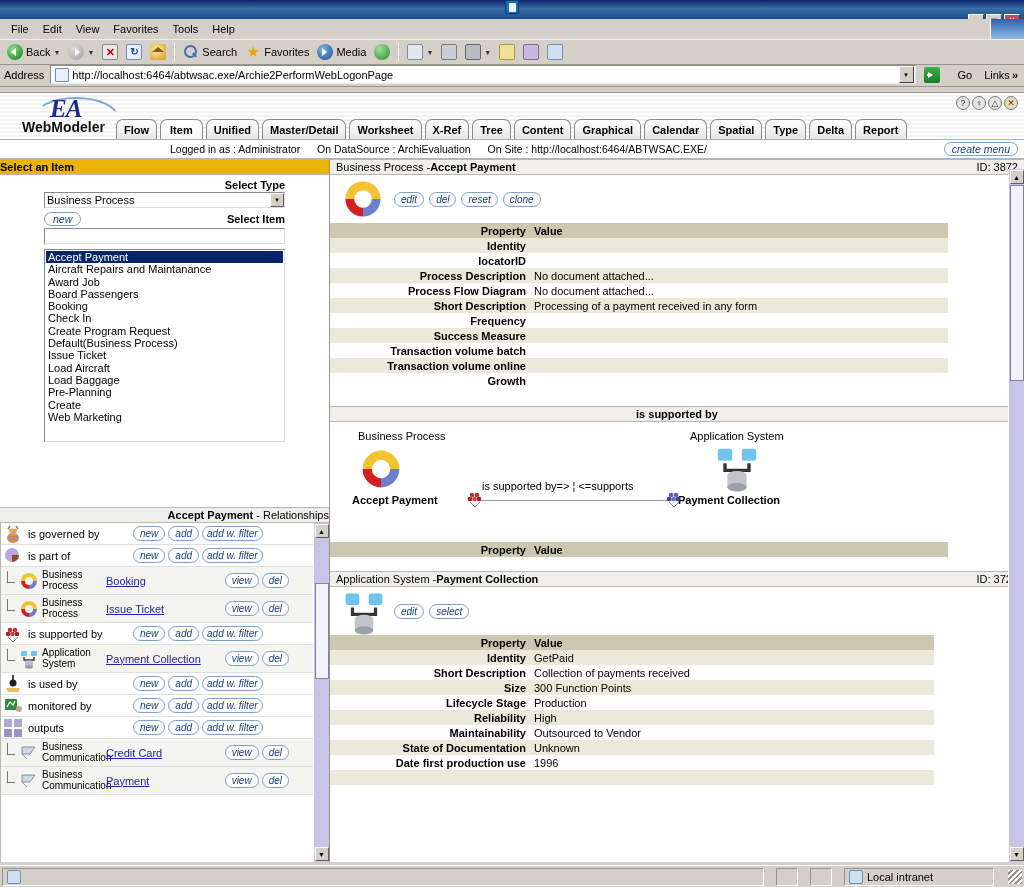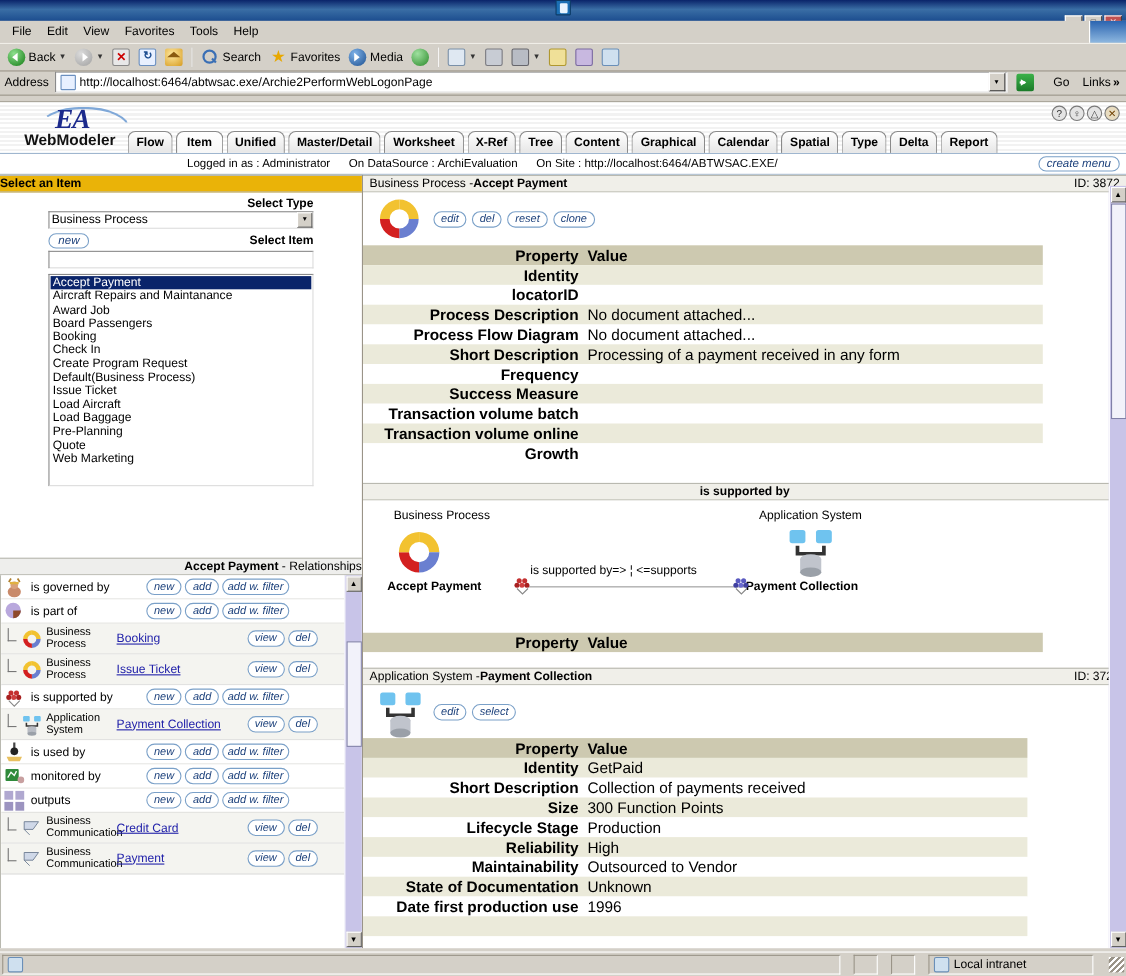--- a/index.html
+++ b/index.html
@@ -313,21 +313,21 @@
   .sec-head .t2 { font-weight:bold; }
   .sec-head .idr { margin-left:auto; font-size:11px; }
   .sec-head.center { justify-content:center; font-weight:bold; }
 
   .toolzone { height:48px; display:flex; align-items:center; padding-left:10px; gap:8px; background:#fff;}
   .bpicon { width:46px; height:44px; position:relative; flex:none; }
   .asicon { width:46px; height:44px; position:relative; flex:none; }
   .toolzone .pills { display:flex; gap:5px; }
 
   table.props { width:100%; border-collapse:collapse; }
-  table.props td { font-size:14px; padding:1px 4px; height:15px;margin-top:33px; }
+  table.props td { font-size:11px; padding:1px 4px; height:15px;margin-top:33px; }
   table.props tr.hdr td { background:#cdc9b0; font-weight:bold; }
   table.props tr.odd td { background:#ebeada; }
   table.props tr.even td { background:#ffffff; }
   table.props td.k { width:200px; text-align:right; font-weight:bold; }
   table.props td.v { font-weight:normal; }
   .props-wrap { padding-right:76px; }
   .props-wrap2 { padding-right:90px; }
 
   
   .diagram { height:120px; position:relative; background:#fff; }
@@ -515,21 +515,21 @@
             <div class="li">Award Job</div>
             <div class="li">Board Passengers</div>
             <div class="li">Booking</div>
             <div class="li">Check In</div>
             <div class="li">Create Program Request</div>
             <div class="li">Default(Business Process)</div>
             <div class="li">Issue Ticket</div>
             <div class="li">Load Aircraft</div>
             <div class="li">Load Baggage</div>
             <div class="li">Pre-Planning</div>
-            <div class="li">Quote</div>
+            <div class="li">Create</div>
             <div class="li">Web Marketing</div>
           </div>
         </div>
 
         <div class="relpanel">
           <div class="rel-title">
             <b>Accept Payment</b><span> - Relationships</span>
           </div>
           <div class="rel-body">
             <div class="rel-list">

